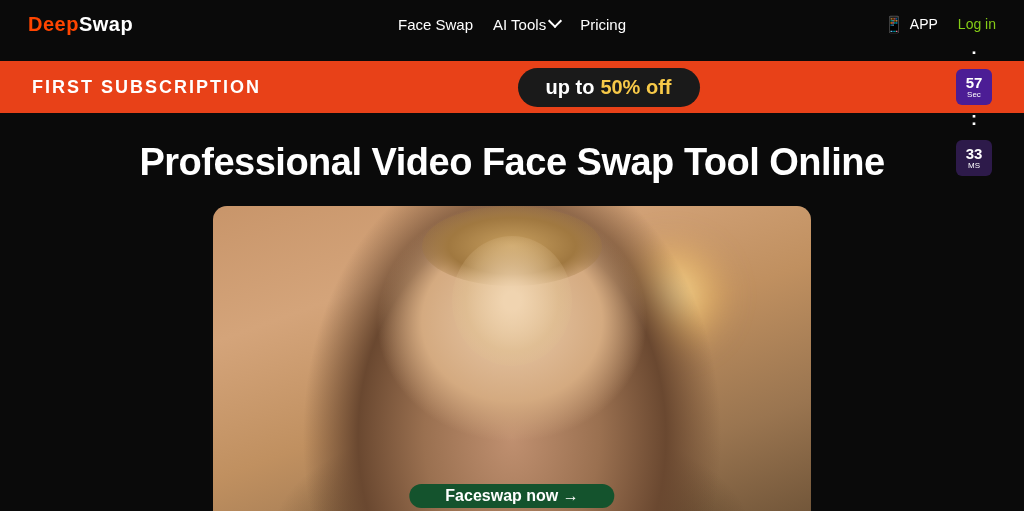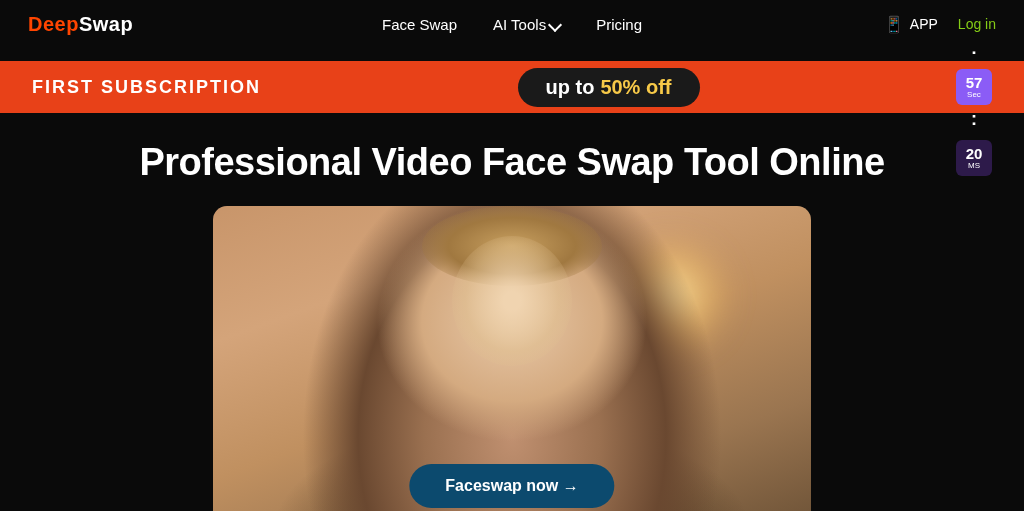--- a/index.html
+++ b/index.html
@@ -27,34 +27,34 @@
       font-weight: 800;
       font-size: 20px;
       letter-spacing: 0.5px;
     }
     .nav-logo span {
       color: #ff4500;
     }
     .nav-links {
       display: flex;
       align-items: center;
-      gap: 36px;
+      gap: 20px;
       position: absolute;
       left: 50%;
       transform: translateX(-50%);
     }
     .nav-link {
       color: #fff;
       font-size: 15px;
       text-decoration: none;
       cursor: pointer;
     }
     .nav-link-ai {
       display: flex;
-      align-items: flex-end;
+      align-items: flex-start;
       gap: 4px;
     }
     .nav-right {
       display: flex;
       align-items: center;
       gap: 20px;
     }
     .nav-app {
       display: flex;
       align-items: center;
@@ -113,21 +113,21 @@
     .timer-block {
       display: flex;
       flex-direction: column;
       align-items: center;
       justify-content: center;
       border-radius: 6px;
       width: 36px;
       height: 36px;
     }
     .timer-block.orange { background: #e84118; border: 2px solid #ff6a00; }
-    .timer-block.purple { background: #8b5cf6; }
+    .timer-block.purple { background: #4c1d95; }
     .timer-block.dark-purple { background: #2d1a4a; }
     .timer-num {
       color: #fff;
       font-weight: 900;
       font-size: 15px;
       line-height: 1;
     }
     .timer-label {
       color: #fff;
       font-size: 8px;
@@ -190,27 +190,27 @@
       border-radius: 50%;
       background: radial-gradient(circle, rgba(255,240,180,0.9) 0%, rgba(255,200,100,0.5) 40%, transparent 70%);
       filter: blur(15px);
     }
     
     .faceswap-btn {
       position: absolute;
       bottom: 28px;
       left: 50%;
       transform: translateX(-50%);
-      background: #0c4a6e;
+      background: #14532d;
       color: #fff;
       font-size: 16px;
       font-weight: 700;
       border: none;
       border-radius: 30px;
-      padding: 13px 36px;
+      padding: 3px 36px;
       cursor: pointer;
       white-space: nowrap;
       z-index: 5;
     }
 
     
     .chevron-down {
       display: inline-block;
       width: 10px;
       height: 10px;
@@ -255,21 +255,21 @@
       <span class="timer-num">59</span>
       <span class="timer-label">Min</span>
     </div>
     <span class="timer-colon">:</span>
     <div class="timer-block purple">
       <span class="timer-num">57</span>
       <span class="timer-label">Sec</span>
     </div>
     <span class="timer-colon">:</span>
     <div class="timer-block dark-purple">
-      <span class="timer-num">20</span>
+      <span class="timer-num">33</span>
       <span class="timer-label">MS</span>
     </div>
   </div>
 </div>
 
 <section class="hero">
   <h1 class="hero-title">Professional Video Face Swap Tool Online</h1>
   <div class="video-container">
     <div class="video-bg">
       <div class="light-source"></div>

